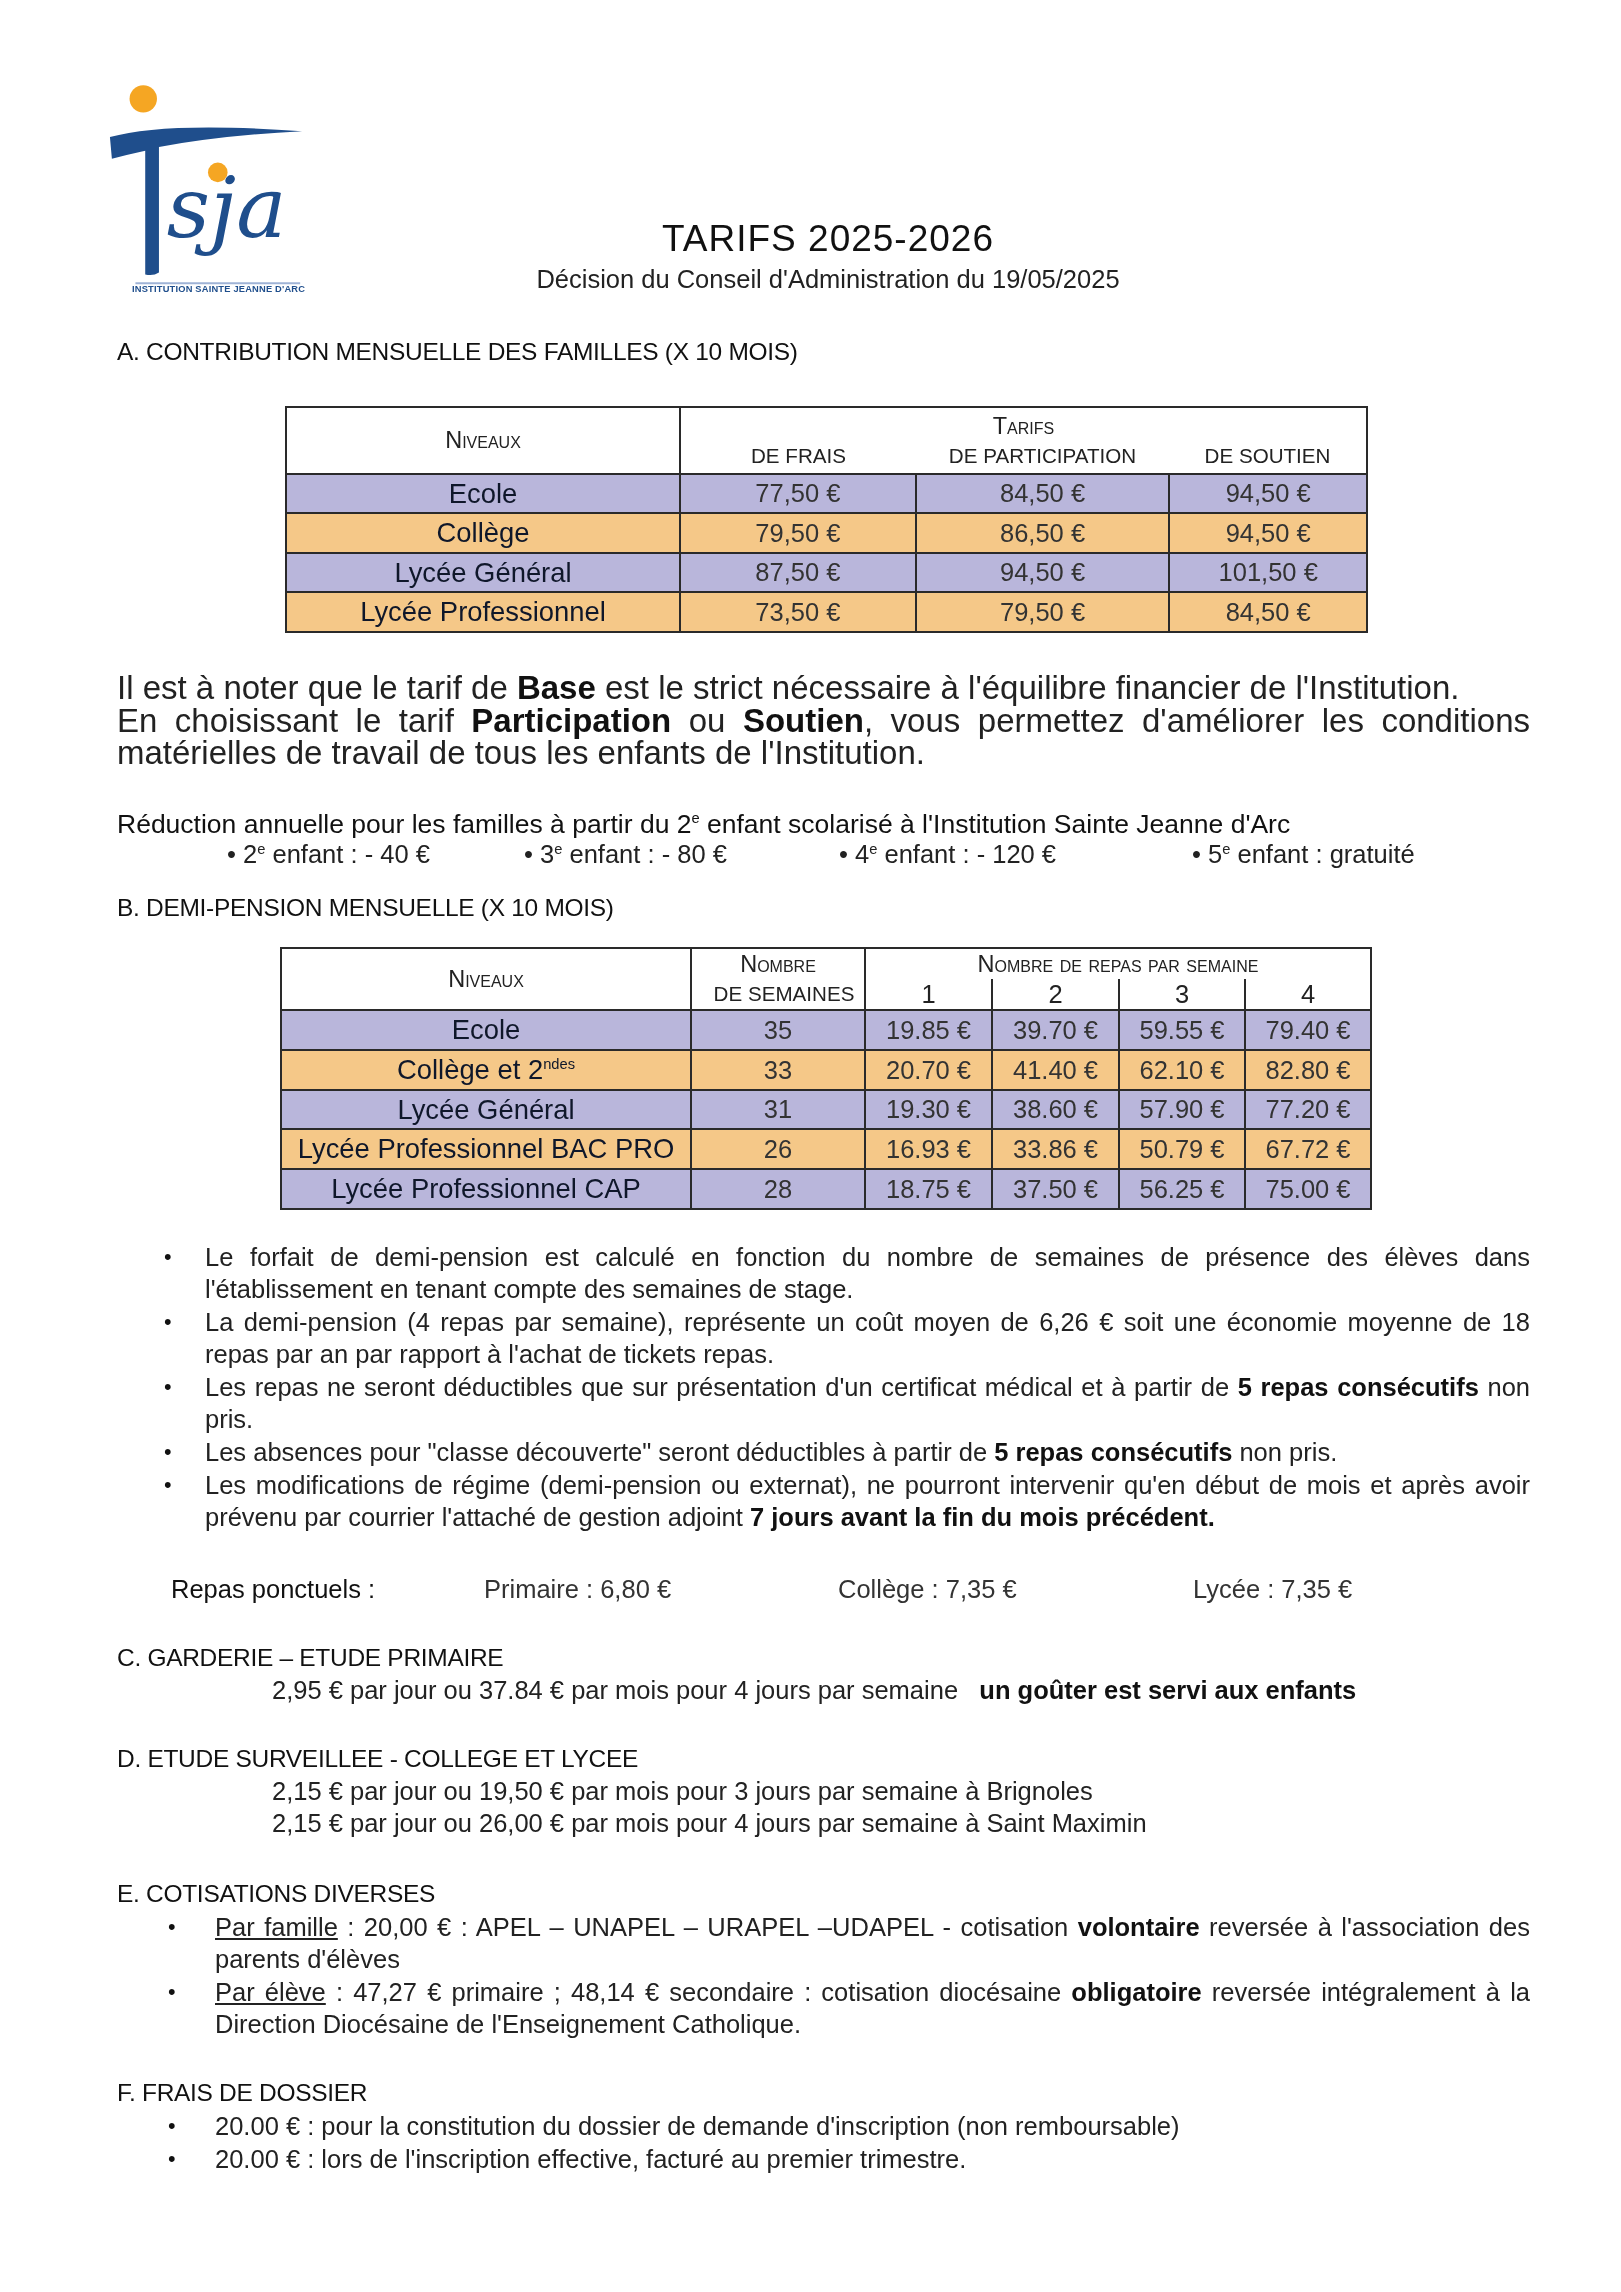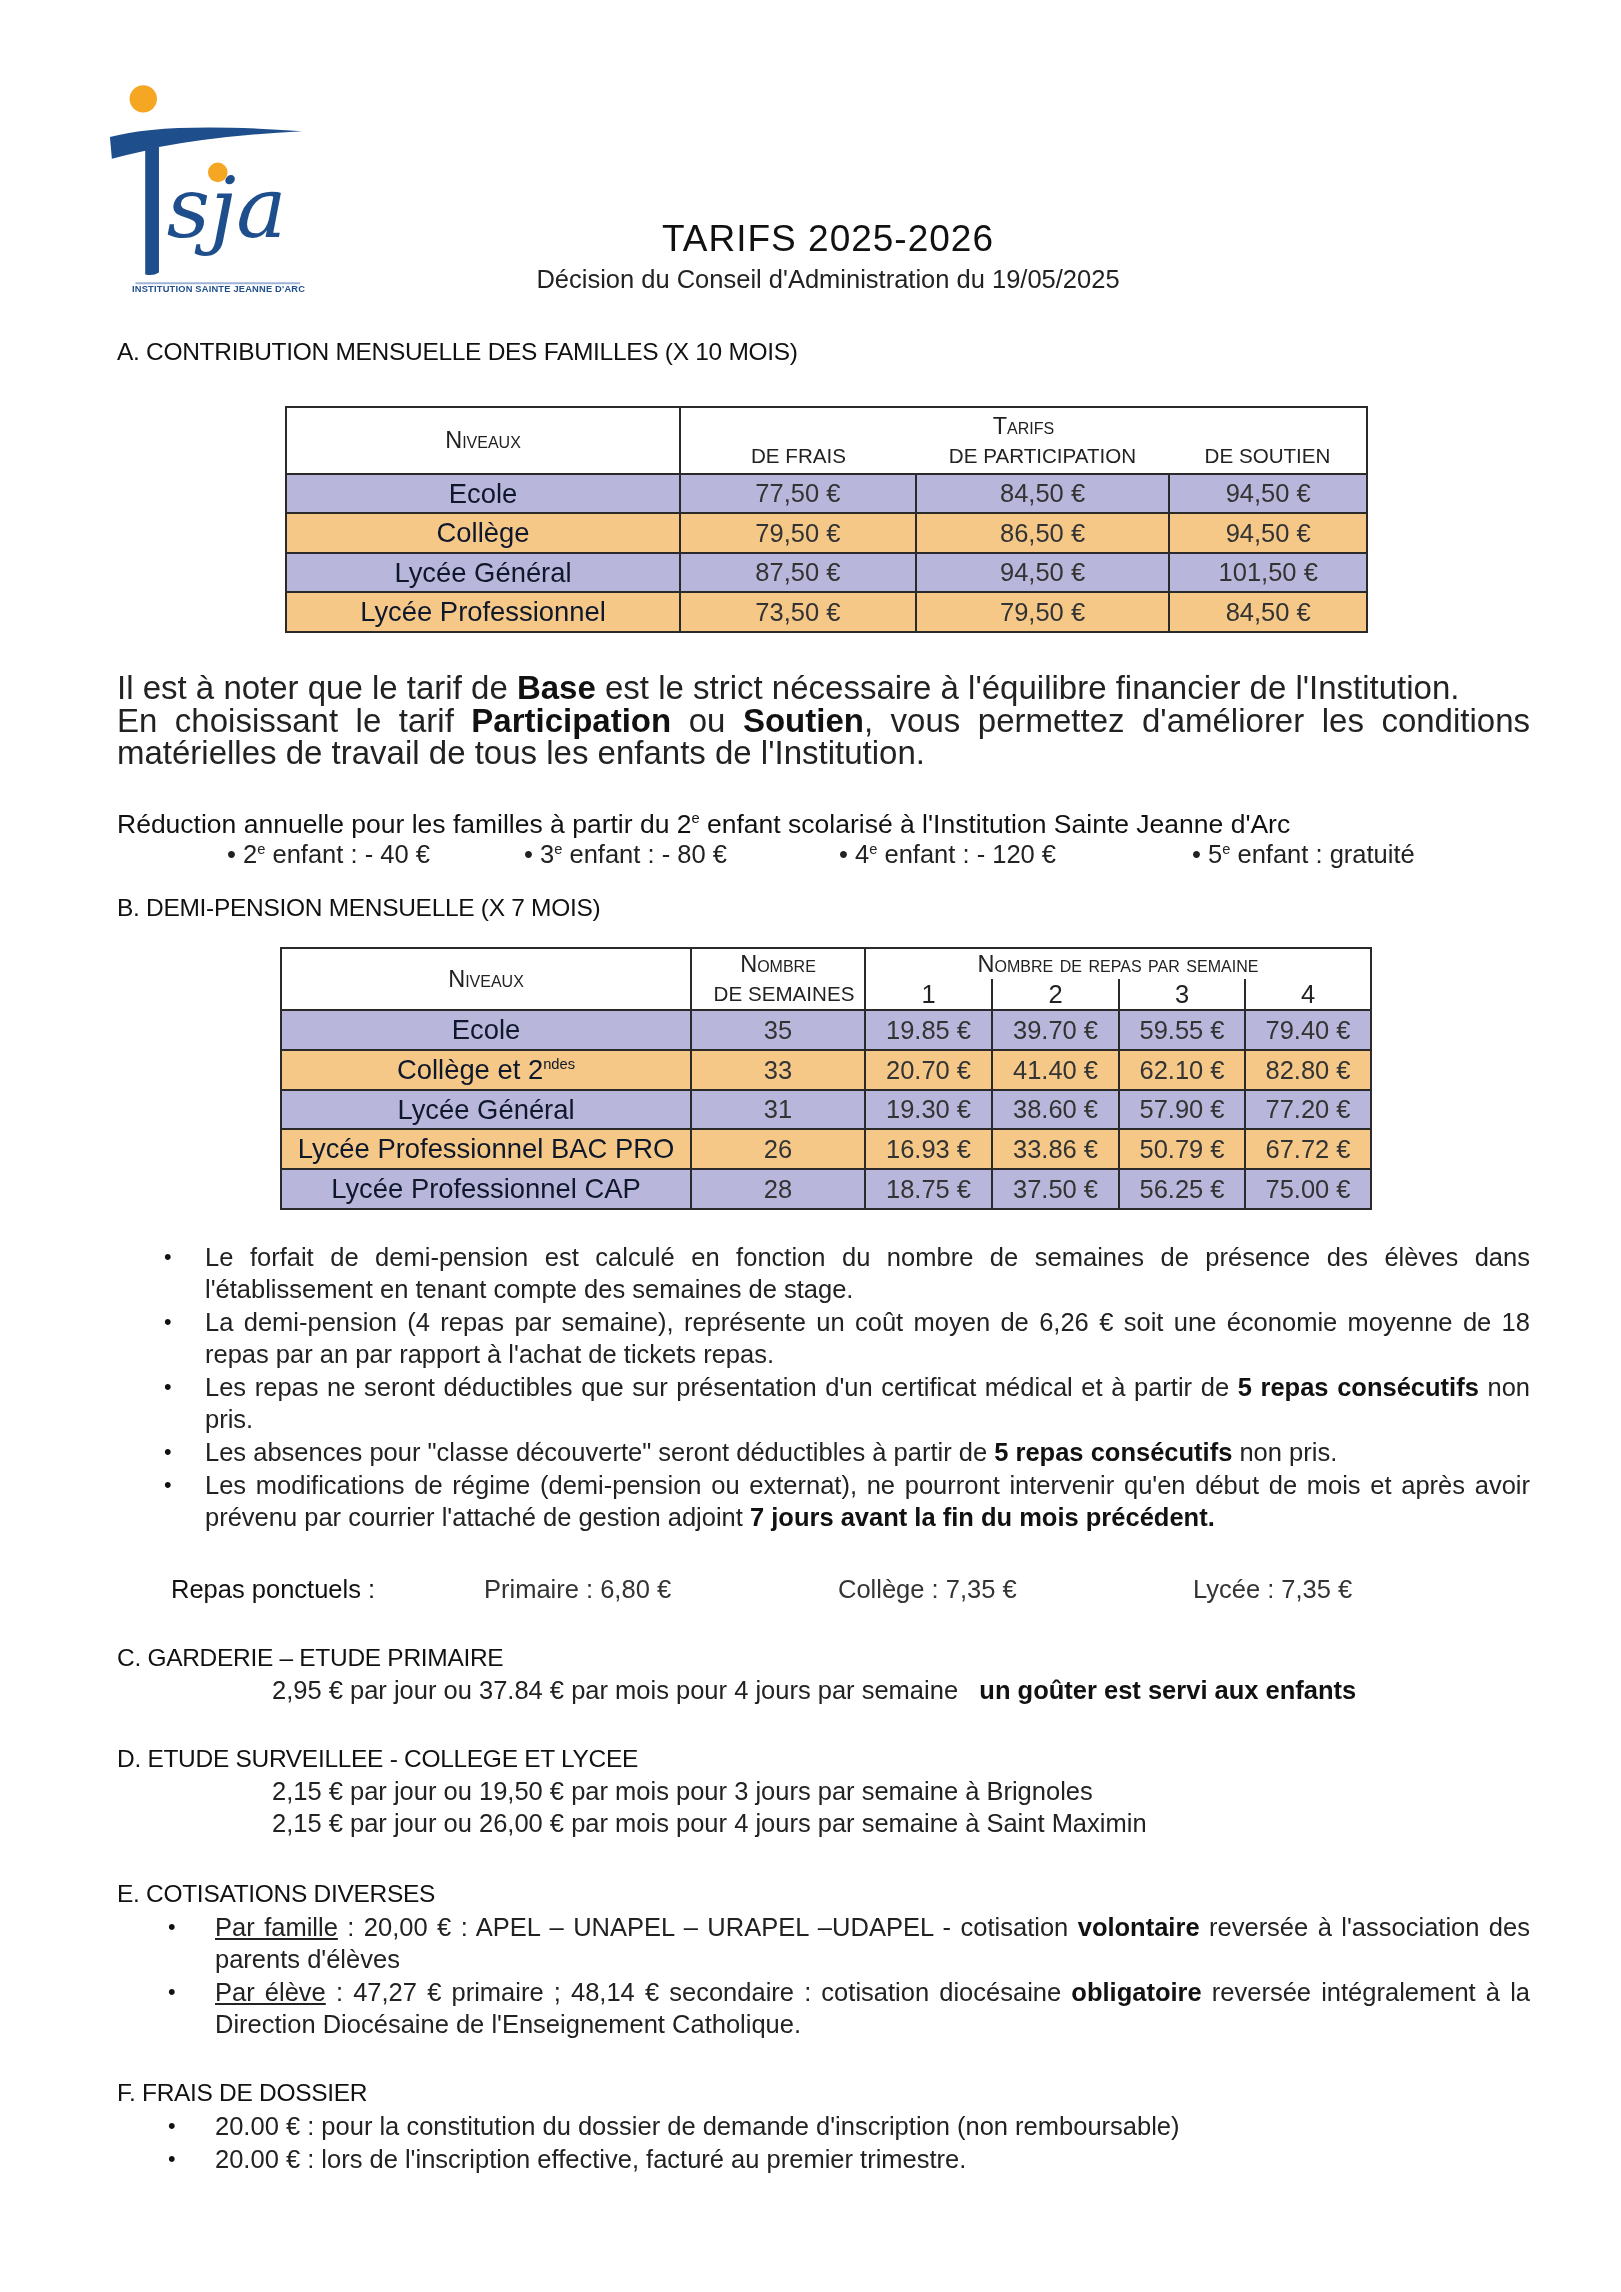--- a/index.html
+++ b/index.html
@@ -140,21 +140,21 @@
   <div class="reduction-items" style="left:524px;">
     <span>•</span> <span>3</span><sup style="font-size:14.7px;">e</sup><span> enfant : - 80 €</span>
   </div>
   <div class="reduction-items" style="left:839px;">
     <span>•</span> <span>4</span><sup style="font-size:14.7px;">e</sup><span> enfant : - 120 €</span>
   </div>
   <div class="reduction-items" style="left:1192px;">
     <span>•</span> <span>5</span><sup style="font-size:14.7px;">e</sup><span> enfant : gratuité</span>
   </div>
 
-  <div class="section-h" style="top:894px;">B. DEMI-PENSION MENSUELLE (X 7 MOIS)</div>
+  <div class="section-h" style="top:894px;">B. DEMI-PENSION MENSUELLE (X 10 MOIS)</div>
 
   <table class="tarifs" style="left:280px; top:947px; width:1092px;">
     <colgroup>
         <col style="width:410px">
         <col style="width:174px">
         <col style="width:127px">
         <col style="width:127px">
         <col style="width:126px">
         <col style="width:126px">
       </colgroup>

